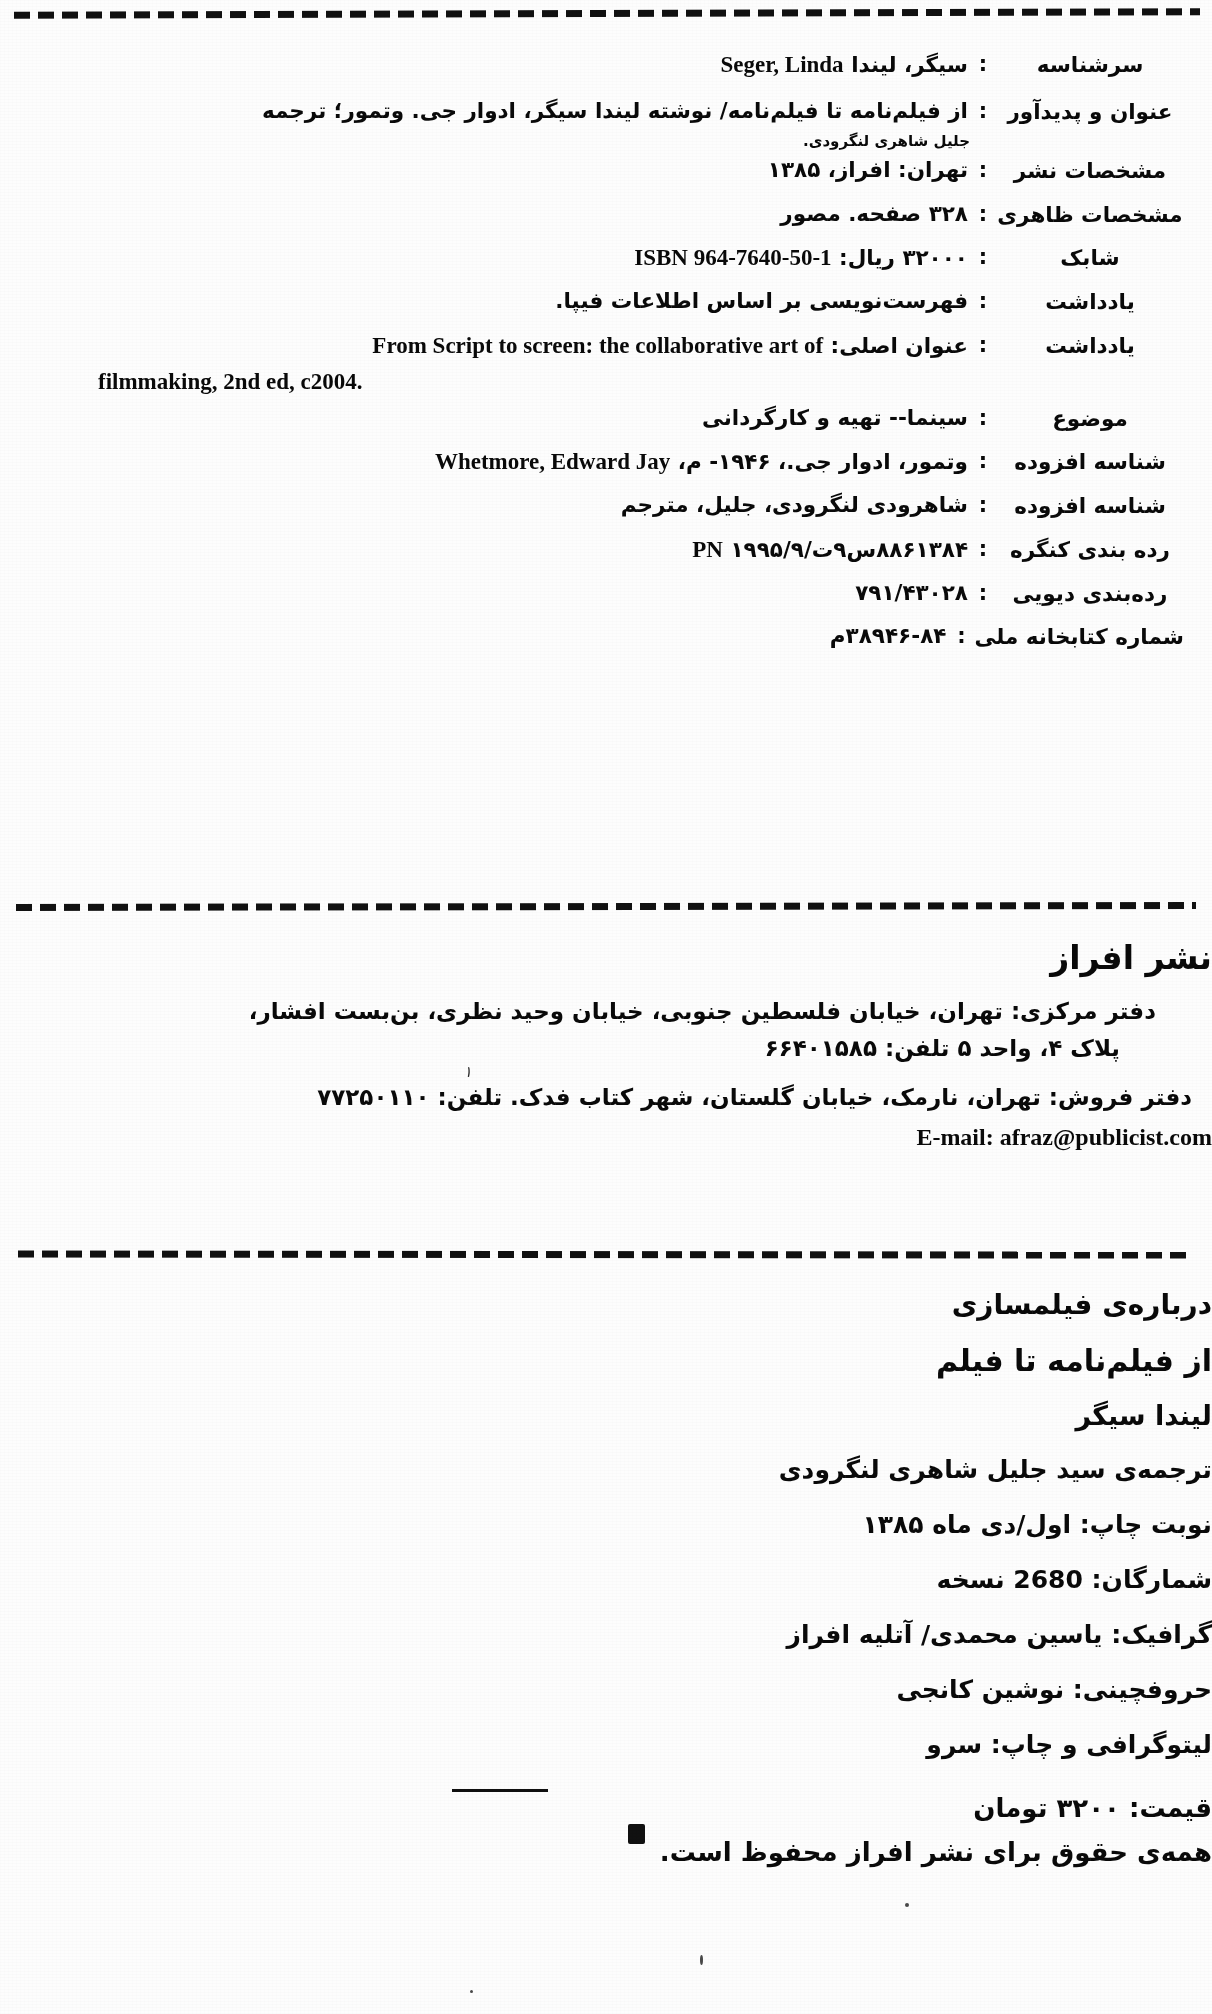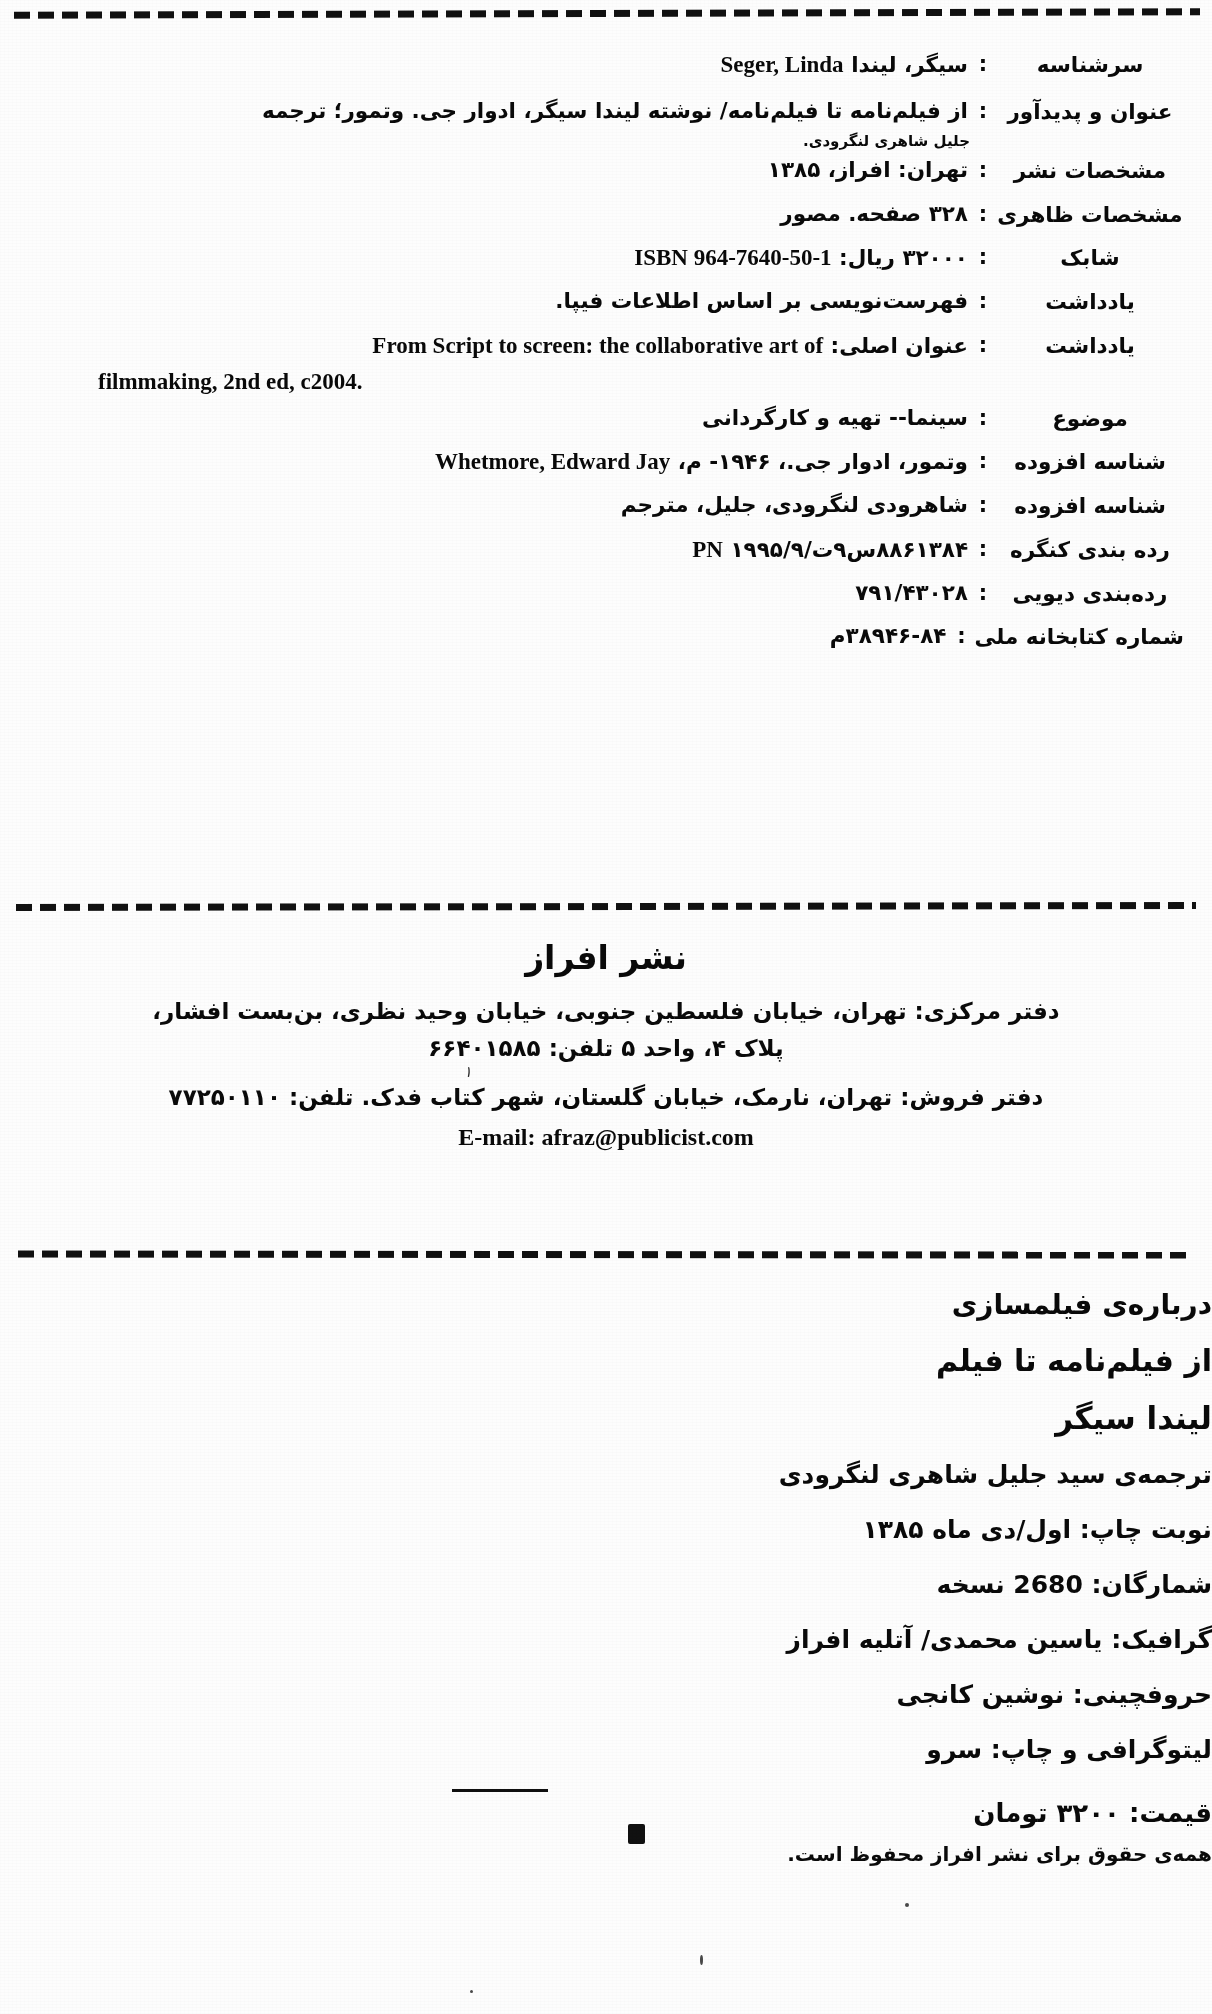--- a/index.html
+++ b/index.html
@@ -111,21 +111,21 @@
   
   .cip-row.rsp{margin-bottom:12px;}
   .cip-row.rsp2{margin-bottom:10px;}
 
   
   .pub{
     position:absolute;
     top:938px;
     left:0;
     right:0;
-    text-align:center;
+    text-align:right;
   }
   .pub-name{
     font-size:33px;
     font-weight:800;
     letter-spacing:.5px;
     margin-bottom:16px;
   }
   .pub-line{
     font-size:23px;
     font-weight:700;
@@ -163,38 +163,38 @@
     margin-bottom:22px;
     letter-spacing:.3px;
   }
   .colo-h2{
     font-size:30px;
     font-weight:800;
     margin-bottom:22px;
     letter-spacing:.3px;
   }
   .colo-h3{
-    font-size:31px;
+    font-size:27px;
     font-weight:800;
     margin-bottom:24px;
   }
   .colo-line{
     font-size:25px;
     font-weight:600;
     margin-bottom:26px;
     letter-spacing:.2px;
   }
   .colo-price{
     font-size:26px;
     font-weight:800;
     margin-top:34px;
     margin-bottom:14px;
   }
   .colo-rights{
-    font-size:20px;
+    font-size:26px;
     font-weight:800;
   }
 
   
   .smudge{position:absolute;background:#1b1b1b;opacity:.8;border-radius:50%;}
   .ink-blob{position:absolute;background:#111;}
 </style>
 </head>
 <body>
 

